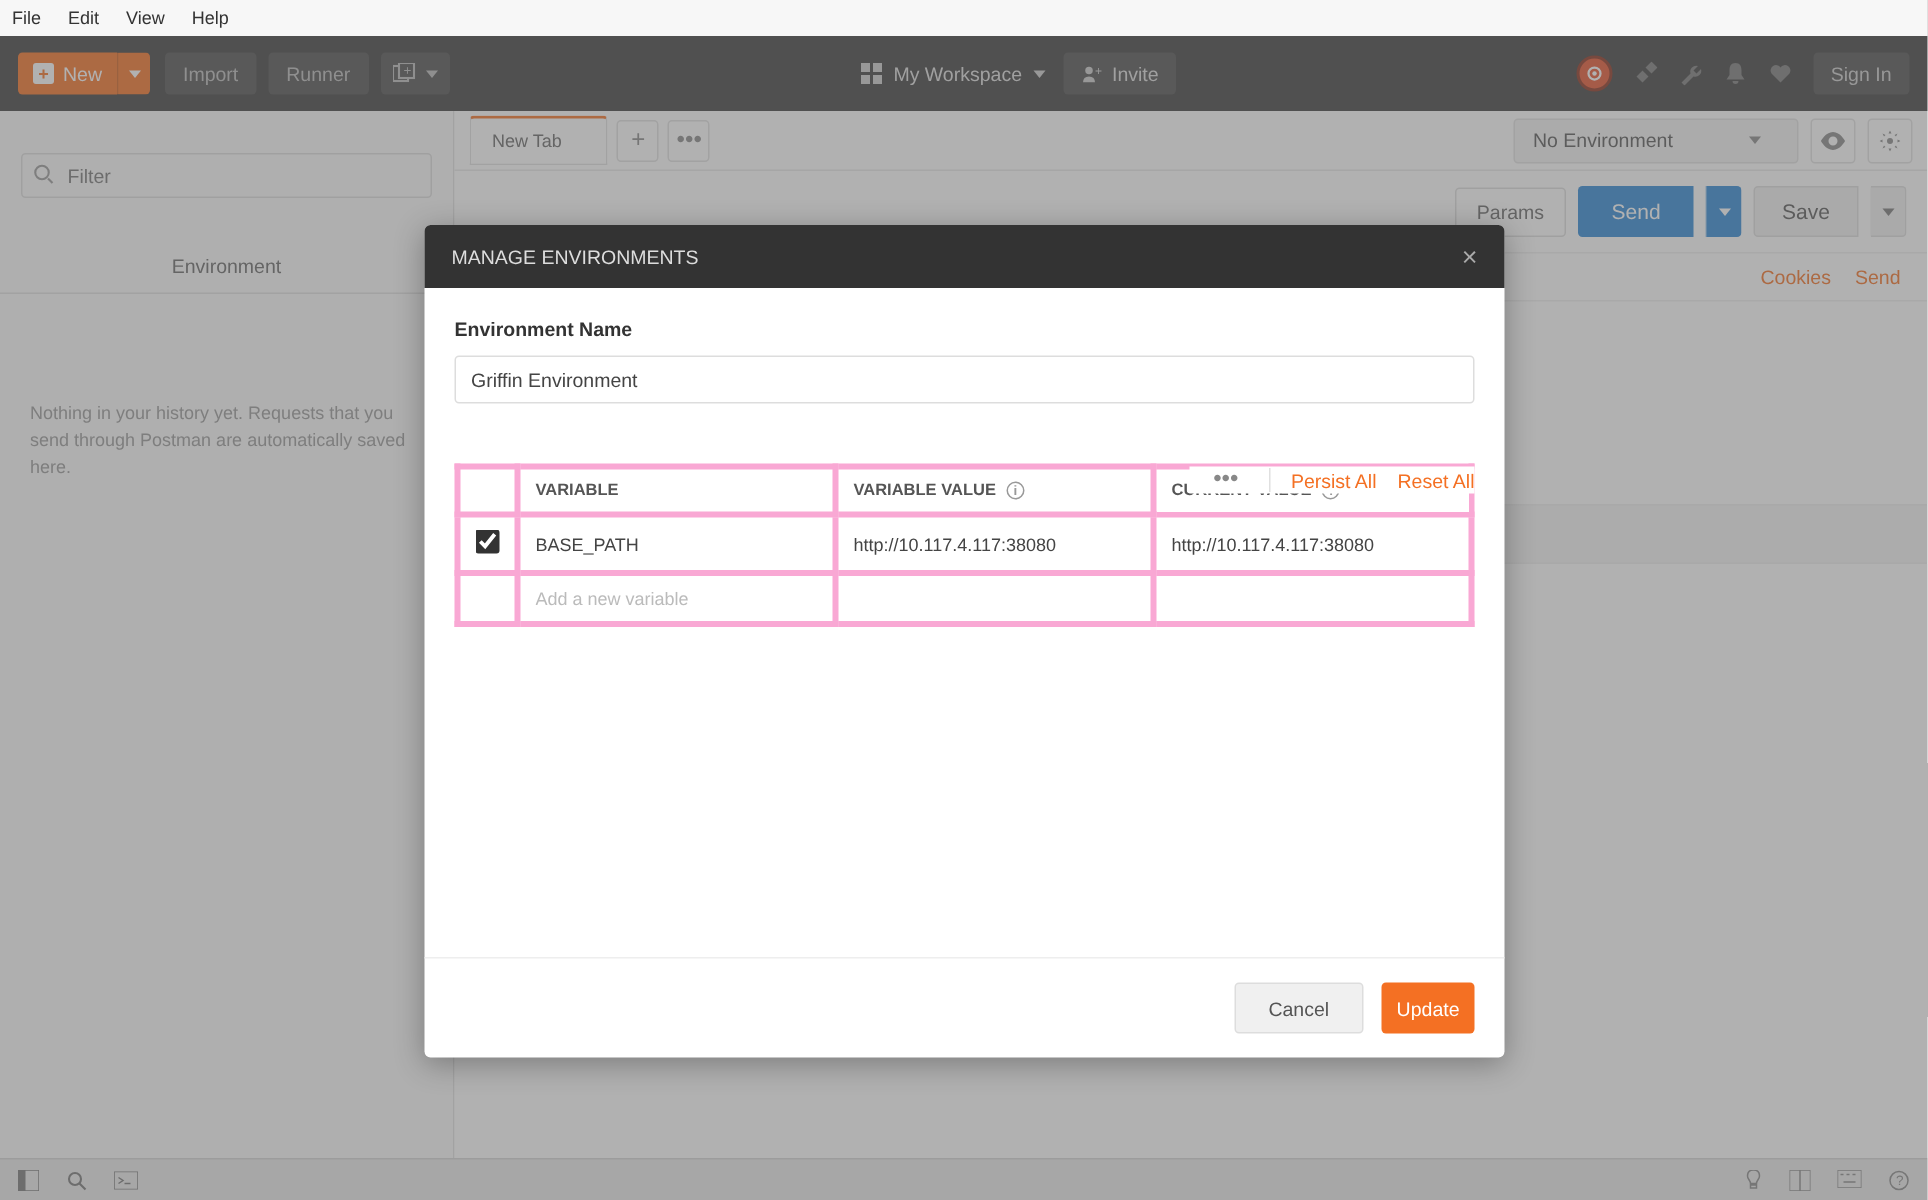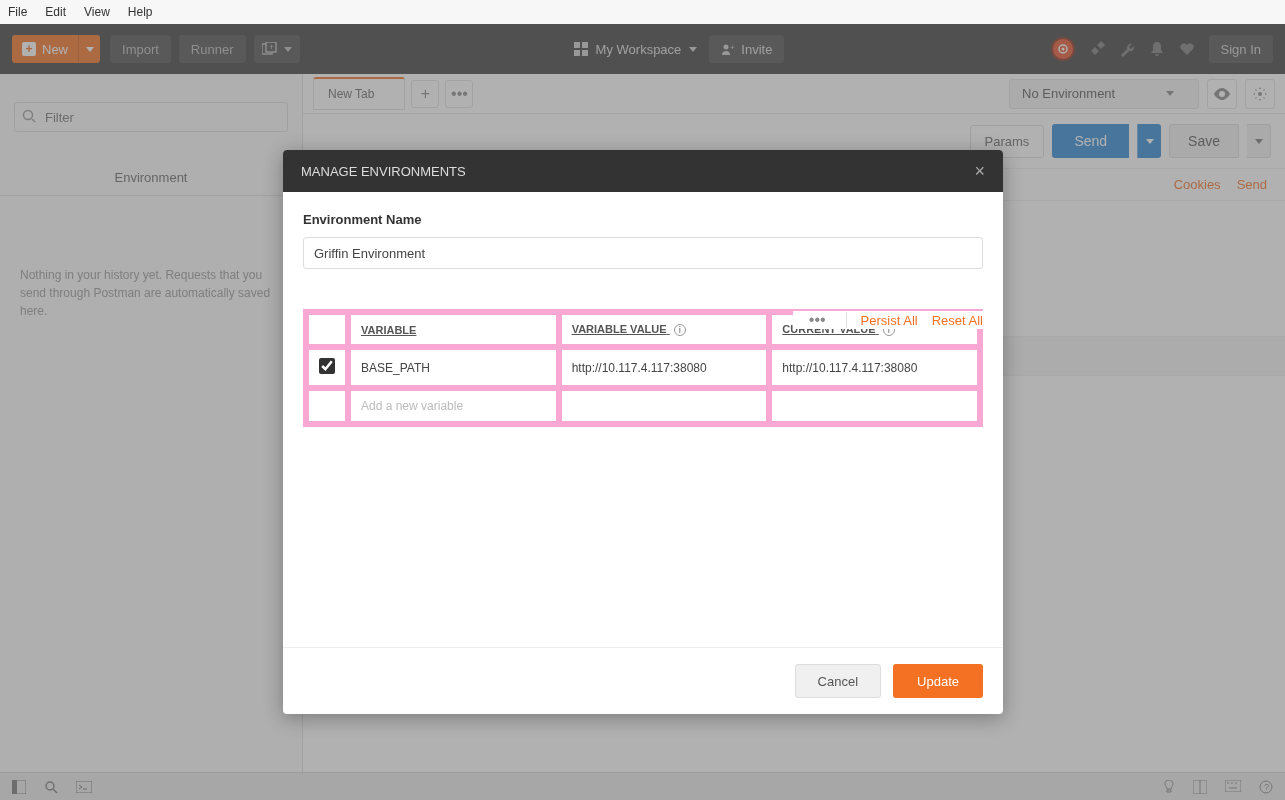--- a/index.html
+++ b/index.html
@@ -71,36 +71,36 @@
   
   .modal { position: absolute; top: 150px; left: 283px; width: 720px; background: #fff; border-radius: 4px; z-index: 20; box-shadow: 0 4px 20px rgba(0,0,0,0.3); }
   .modal-header { background: #333; color: #ddd; padding: 12px 18px; font-size: 13px; display: flex; align-items: center; justify-content: space-between; border-radius: 4px 4px 0 0; }
   .modal-close { color: #aaa; font-size: 18px; cursor: pointer; line-height: 1; }
   .modal-body { padding: 20px; }
   .env-label { font-size: 13px; font-weight: 600; color: #333; margin-bottom: 10px; }
   .env-name-input { width: 100%; height: 32px; border: 1px solid #ddd; border-radius: 3px; padding: 0 10px; font-size: 13px; color: #444; margin-bottom: 40px; }
   .persist, .resetall { color: #f47023; font-size: 13px; cursor: pointer; }
 
   .var-table { width: 100%; border-collapse: collapse; font-size: 12px; }
-  .var-table th, .var-table td { border: 6px solid #f9a8d4; padding: 8px 10px; text-align: left; color: #555; text-decoration: underline; }
+  .var-table th, .var-table td { border: 4px solid #f9a8d4; padding: 8px 10px; text-align: left; color: #555; }
   .var-table th { font-weight: 600; color: #555; font-size: 11px; background: #fff; }
   .var-table .check-col { width: 40px; text-align: center; }
   .var-table input[type="text"] { border: none; width: 100%; font-size: 12px; color: #444; background: transparent; }
   .var-table input[type="text"]::placeholder { color: #bbb; }
   .chk { width: 16px; height: 16px; accent-color: #333; }
   .info-icon { display:inline-flex; width:12px; height:12px; border:1px solid #999; border-radius:50%; font-size:9px; align-items:center; justify-content:center; color:#999; margin-left:4px; }
 
   .header-row-wrap { position: relative; }
   .header-actions { position: absolute; right: 0; top: 2px; display: flex; align-items: center; gap: 14px; background: #fff; padding-left: 10px; }
   .header-actions .dots-btn { color:#888; cursor:pointer; padding: 0 6px; }
   .header-actions .sep { width:1px; height:16px; background:#e0e0e0; }
 
   .modal-footer { border-top: 1px solid #eee; padding: 16px 20px; display: flex; justify-content: flex-end; gap: 12px; }
   .btn-cancel { background: #f0f0f0; border: 1px solid #ddd; color: #555; border-radius: 3px; height: 34px; padding: 0 22px; font-size: 13px; cursor: pointer; }
-  .btn-update { background: #f47023; border: none; color: #fff; border-radius: 3px; height: 34px; padding: 0 24px; font-size: 13px; cursor: pointer; }
+  .btn-update { background: #f47023; border: none; color: #fff; border-radius: 3px; height: 34px; padding: 0 10px; font-size: 13px; cursor: pointer; }
 
   .caret-down { width: 0; height: 0; border-left: 4px solid transparent; border-right: 4px solid transparent; border-top: 5px solid currentColor; display: inline-block; }
   svg { display: block; }
 </style>
 </head>
 <body>
 
 <div class="os-menu">
   <span>File</span>
   <span>Edit</span>

